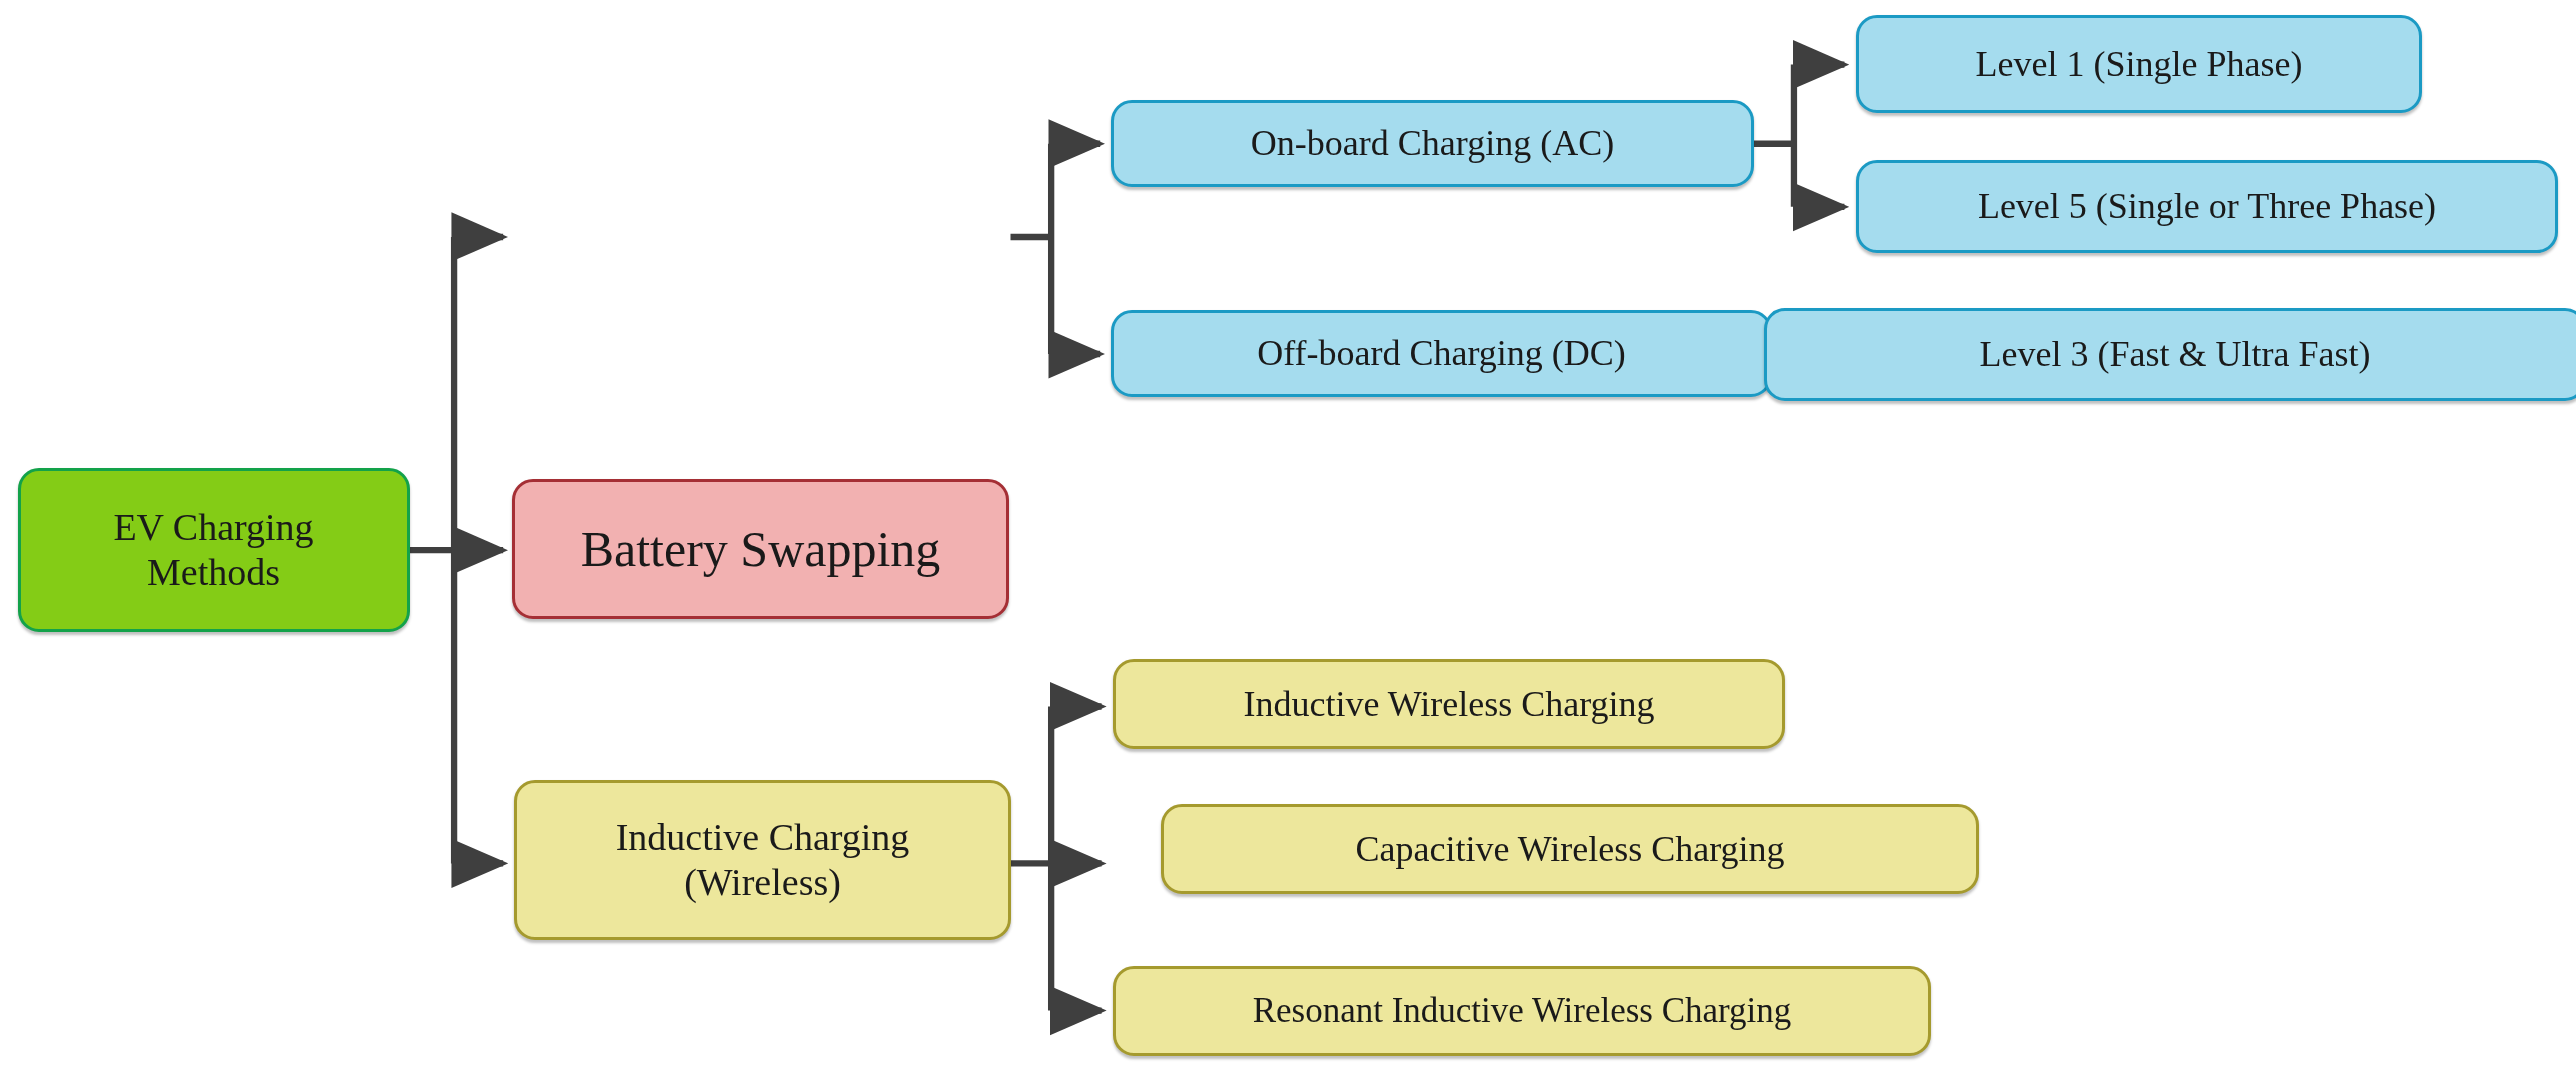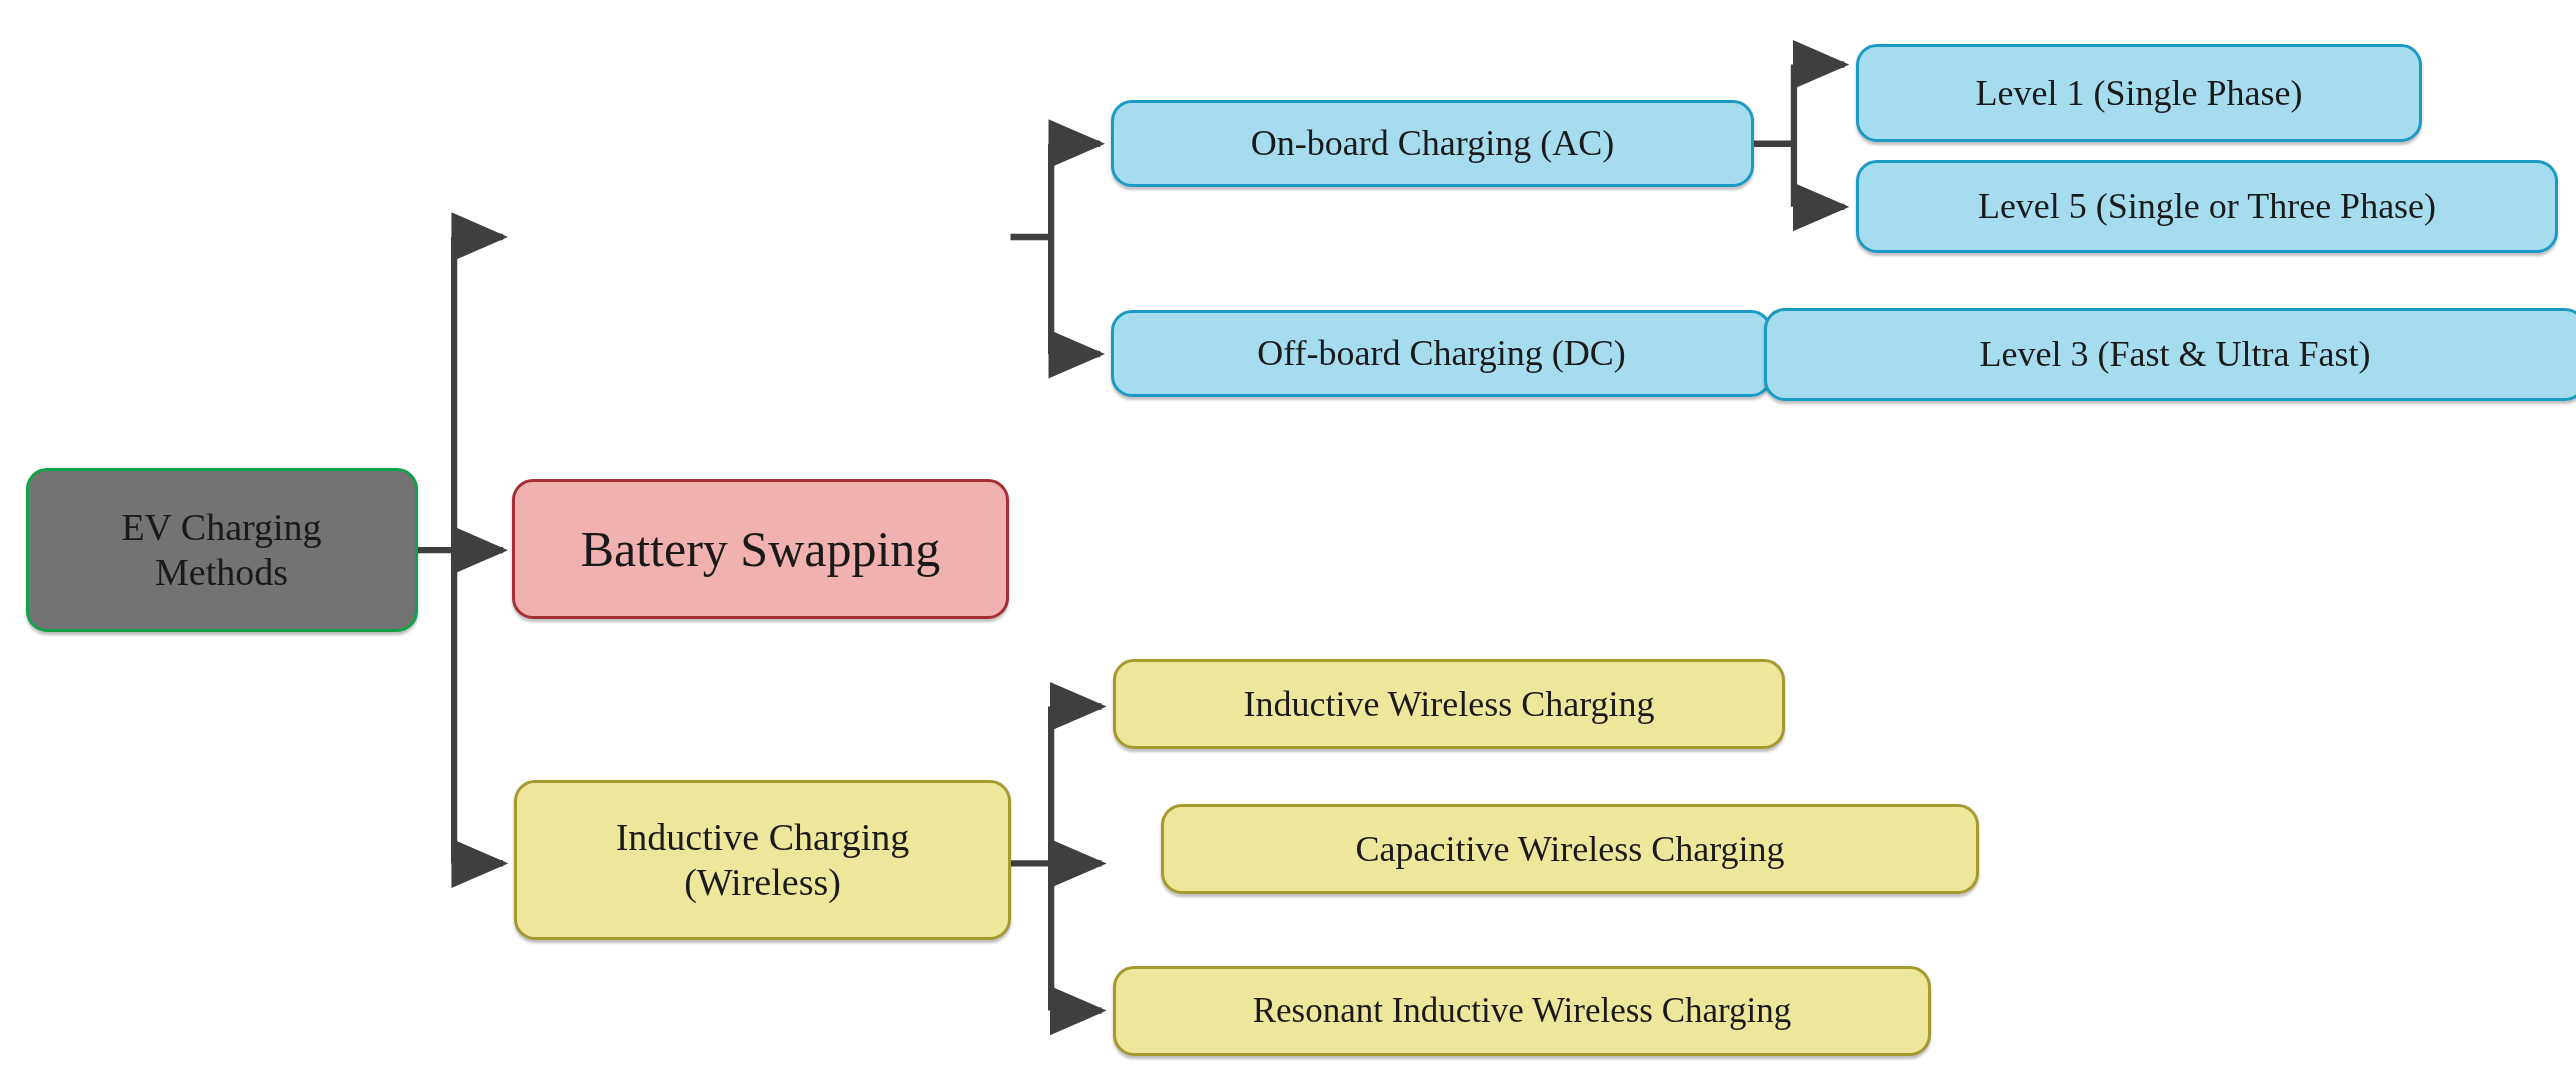--- a/index.html
+++ b/index.html
@@ -35,21 +35,21 @@
     border-width: 3.5px;
     color: #1a1a1a;
     line-height: 1.18;
     padding: 0 12.6px;
     box-shadow: 0 2.1px 2.8px rgba(0,0,0,0.25);
   }
   .node-label {
     display: block;
     white-space: pre-line;
   }
-  .n-green  { background: #737373; border-color: #13a24a; margin-left: 8px; }
+  .n-green  { background: #84cc16; border-color: #13a24a; }
   .n-blue   { background: #a5dcee; border-color: #1b9ac4; }
   .n-pink   { background: #f2b1b1; border-color: #a52f35; }
   .n-yellow { background: #ede79c; border-color: #a59a2e; }
 </style>
 </head>
 <body>
 
 <div id="canvas">
 
   <svg id="edges" viewBox="0 0 3676 1538" width="2576" height="1078" xmlns="http://www.w3.org/2000/svg">
@@ -106,21 +106,21 @@
   </div>
 
   <div class="node n-blue" style="left:1111px; top:100px; width:643px; height:87px; font-size:36px;">
     <span class="node-label">On-board Charging (AC)</span>
   </div>
 
   <div class="node n-blue" style="left:1111px; top:310px; width:661px; height:87px; font-size:36px;">
     <span class="node-label">Off-board Charging (DC)</span>
   </div>
 
-  <div class="node n-blue" style="left:1856px; top:15.4px; width:566px; height:98px; font-size:36px;margin-top:29px;">
+  <div class="node n-blue" style="left:1856px; top:15.4px; width:566px; height:98px; font-size:36px;">
     <span class="node-label">Level 1 (Single Phase)</span>
   </div>
 
   <div class="node n-blue" style="left:1856px; top:160px; width:702px; height:93px; font-size:36px;">
     <span class="node-label">Level 5 (Single or Three Phase)</span>
   </div>
 
   <div class="node n-blue" style="left:1764px; top:308px; width:822px; height:93px; font-size:36px;">
     <span class="node-label">Level 3 (Fast &amp; Ultra Fast)</span>
   </div>

